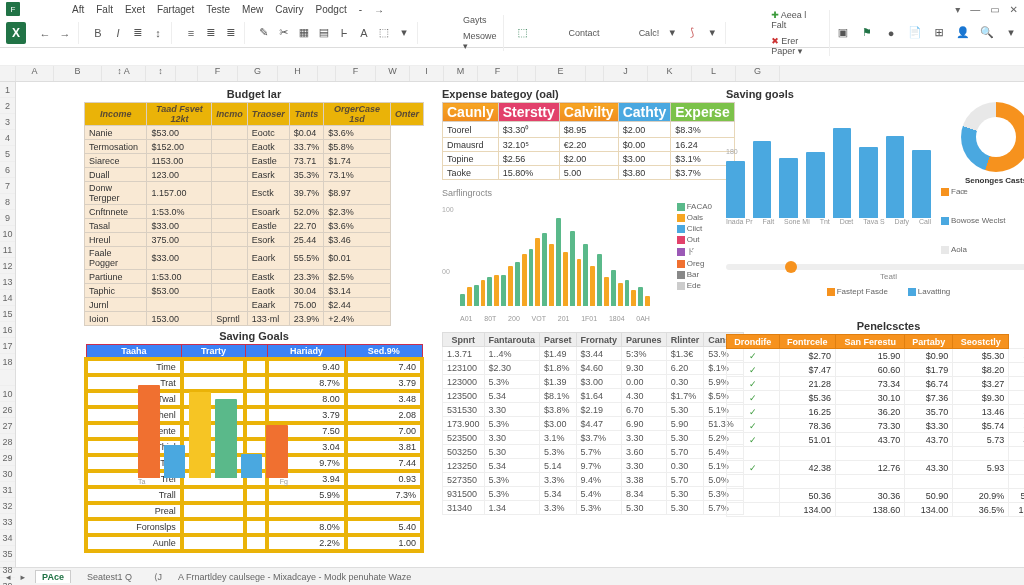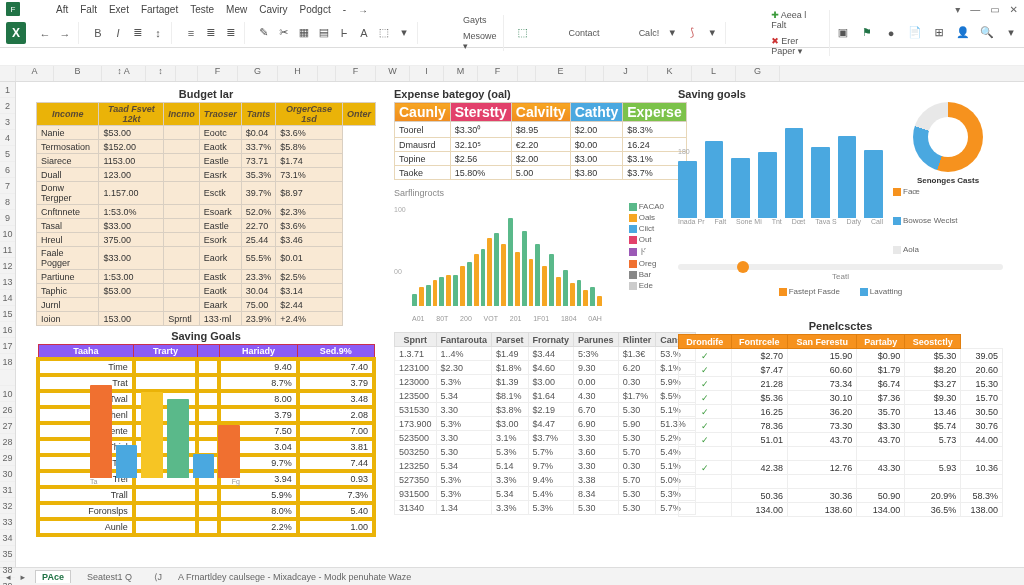--- a/index.html
+++ b/index.html
@@ -1,52 +1,52 @@
 <!DOCTYPE html>
 <html><head>
 <meta charset="utf-8">
 <style>
   * { box-sizing: border-box; margin: 0; padding: 0; }
   body { font-family: "Segoe UI", Arial, sans-serif; font-size: 11px; background: #fff; width: 1024px; height: 585px; overflow: hidden; color: #333; }
   .titlebar { height: 18px; display: flex; align-items: center; padding: 0 6px; font-size: 10px; color: #444; }
-  .titlebar .menus { display: flex; gap: 12px; margin-left: 36px; }
+  .titlebar .menus { display: flex; gap: 12px; margin-left: 52px; }
   .titlebar .winctrl { margin-left: auto; display: flex; gap: 10px; color: #666; }
   .ribbon { height: 30px; display: flex; align-items: center; padding: 0 6px; border-bottom: 1px solid #ddd; gap: 6px; }
   .app-btn { width: 22px; height: 22px; background: #217346; color: #fff; display: flex; align-items: center; justify-content: center; font-weight: bold; border-radius: 2px; font-size: 12px; }
   .rb-group { display: flex; gap: 6px; align-items: center; padding: 0 6px; border-right: 1px solid #eee; height: 22px; }
   .rb-ico { width: 14px; height: 14px; display: inline-flex; align-items: center; justify-content: center; color: #555; font-size: 11px; }
   .rb-lbl { font-size: 9px; color: #555; margin-left: 33px; }
   .ribbon-right { margin-left: auto; display: flex; gap: 10px; }
   .formula-row { height: 18px; background: #fff; display: flex; align-items: center; border-bottom: 1px solid #eee; }
   .col-headers { height: 16px; display: flex; background: #f3f3f3; border-bottom: 1px solid #ddd; font-size: 9px; color: #666; }
   .row-labels { width: 16px; background: #f3f3f3; border-right: 1px solid #ddd; }
   .row-labels div { height: 16px; line-height: 16px; text-align: center; font-size: 9px; color: #666; border-bottom: 1px solid #eee; }
   .sheet-wrap { display: flex; height: calc(585px - 18px - 30px - 18px - 16px - 18px); }
   .sheet { flex: 1; position: relative; overflow: hidden; }
-  .panel { position: absolute; }
+  .panel { position: absolute; margin-left: 48px; }
   .sec-title { font-weight: 600; font-size: 11px; color: #333; margin-bottom: 2px; }
   
   table.grid { border-collapse: collapse; width: 100%; font-size: 9px; }
   table.grid th, table.grid td { border: 1px solid #d9cfc2; padding: 1px 4px; height: 14px; }
   table.grid.budget th { background: #eab308; color: #5a4a33; font-weight: 600; font-style: italic; }
   table.grid.budget td { background: #f9e9d4; }
   
   table.expense th { background: linear-gradient(#f6a623,#f08c1f); color: #fff; font-size: 14px; text-align: center; }
   table.expense th.pink { background: #e2416b; }
   table.expense th.green { background: #7cc24a; }
   table.expense th.blue { background: #4aa8e0; }
   table.expense td { background: #fff; border: 1px solid #e8d7b8; }
   
   table.dense th { background: #eee; color: #555; font-weight: 600; border: 1px solid #ddd; }
   table.dense td { border: 1px solid #eee; color: #555; }
   table.pend th { background: #f6921e; color: #fff; border: 1px solid #e07f10; }
   table.pend td { border: 1px solid #eee; text-align: right; }
   .check { color: #3a9a3a; text-align: center !important; }
   
-  table.goals th { background: #8b5cf6; color: #fff; border: 1px solid #c92e4e; }
+  table.goals th { background: #3b82f6; color: #fff; border: 1px solid #c92e4e; }
   table.goals td { border: 4px solid #eab308; text-align: right; }
   
   .barchart { display: flex; align-items: flex-end; gap: 4px; height: 100%; }
   .barchart .bar { flex: 1; border-radius: 1px 1px 0 0; }
   .chart-ax { font-size: 7px; color: #999; display: flex; justify-content: space-between; }
   .legend { font-size: 8px; color: #666; display: flex; gap: 20px; flex-wrap: wrap; }
   .legend .sw { width: 8px; height: 8px; display: inline-block; margin-right: 2px; vertical-align: middle; }
   .donut { width: 70px; height: 70px; border-radius: 50%; background: conic-gradient(#f6921e 0 55%, #4aa8e0 55% 80%, #e8e8e8 80% 100%); display: flex; align-items: center; justify-content: center; }
   .donut::after { content: ""; width: 40px; height: 40px; background: #fff; border-radius: 50%; }
   
@@ -394,20 +394,27 @@
               <td></td>
               <td>3.94</td>
               <td>0.93</td>
             </tr>
             <tr>
               <td>Trall</td>
               <td></td>
               <td></td>
               <td>5.9%</td>
               <td>7.3%</td>
+            </tr>
+            <tr>
+              <td>Preal</td>
+              <td></td>
+              <td></td>
+              <td></td>
+              <td></td>
             </tr>
             <tr>
               <td>Foronslps</td>
               <td></td>
               <td></td>
               <td>8.0%</td>
               <td>5.40</td>
             </tr>
             <tr>
               <td>Aunle</td>

